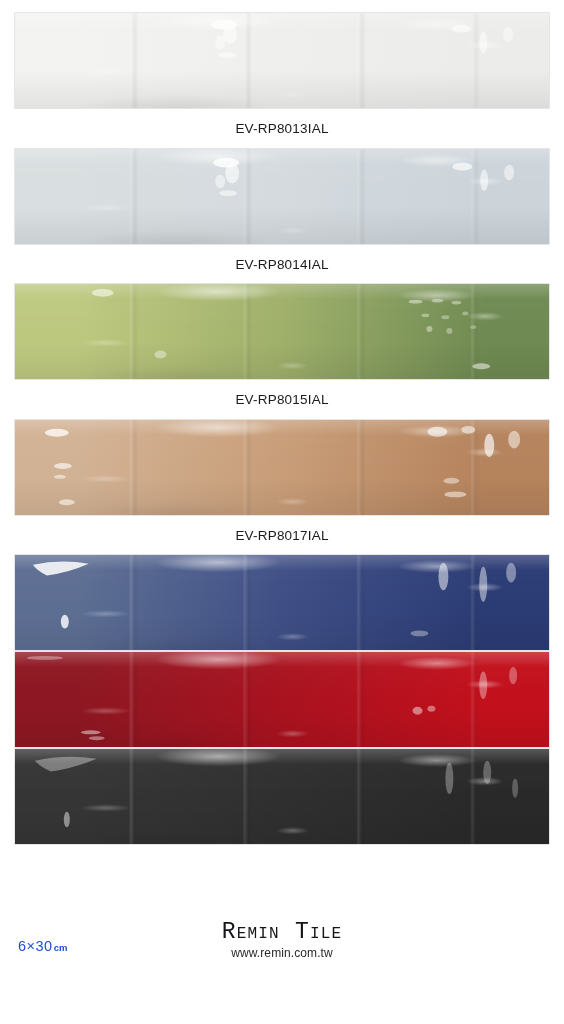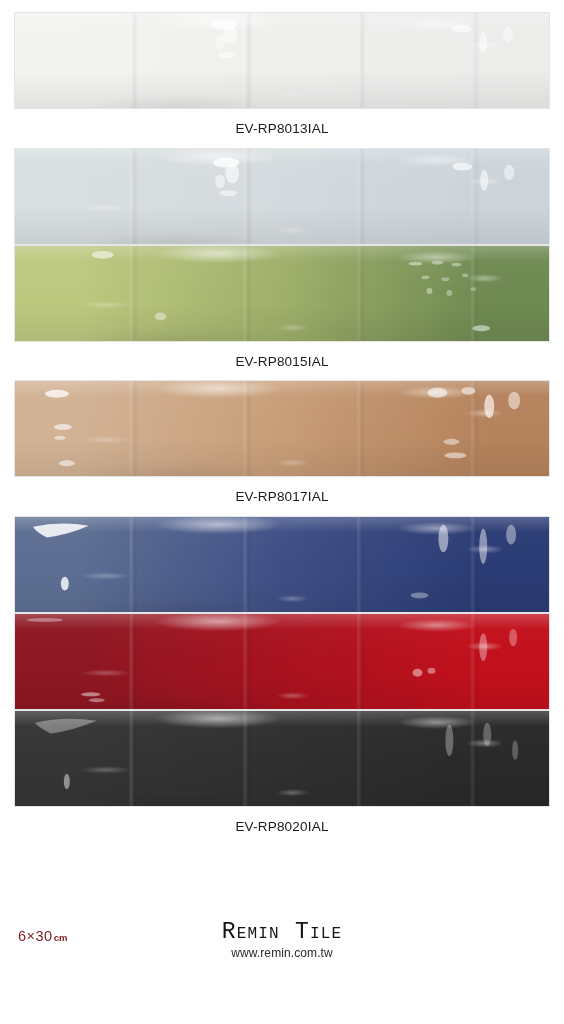--- a/index.html
+++ b/index.html
@@ -95,23 +95,23 @@
     white-space:nowrap;
   }
   .footer{
     position:absolute;
     left:0;right:0;bottom:0;
     height:62px;
   }
   .size-note{
     position:absolute;
     left:18px;
-    bottom:24px;
+    bottom:14px;
     font-size:14.5px;
-    color:#7f1d1d;
+    color:#1d4ed8;
     letter-spacing:0.5px;
     white-space:nowrap;
   }
   .size-note .unit{
     font-size:9.5px;
     font-weight:bold;
     letter-spacing:0;
     margin-left:1px;
     vertical-align:baseline;
   }
@@ -176,20 +176,21 @@
           <ellipse cx="212" cy="14" rx="13" ry="5" fill="#ffffff" opacity="0.8"></ellipse>
           <ellipse cx="218" cy="25" rx="7" ry="10" fill="#ffffff" opacity="0.6"></ellipse>
           <ellipse cx="206" cy="33" rx="5" ry="7" fill="#ffffff" opacity="0.5"></ellipse>
           <ellipse cx="214" cy="45" rx="9" ry="3" fill="#ffffff" opacity="0.55"></ellipse>
           <ellipse cx="449" cy="18" rx="10" ry="4" fill="#ffffff" opacity="0.65"></ellipse>
           <ellipse cx="471" cy="32" rx="4" ry="11" fill="#ffffff" opacity="0.55"></ellipse>
           <ellipse cx="496" cy="24" rx="5" ry="8" fill="#ffffff" opacity="0.5"></ellipse>
         </svg>
       </div>
     </div>
+    <div class="label">EV-RP8014IAL</div>
   </div>
 
   <div class="tile-block">
     <div class="tile">
       <div class="base" style="background: linear-gradient(90deg, rgb(189, 200, 127) 0%, rgb(189, 200, 127) 12%, rgb(159, 176, 106) 50%, rgb(111, 138, 82) 88%, rgb(111, 138, 82) 100%);"></div>
       <div class="seams"></div>
       <div class="gloss"></div>
       <div class="gloss-dark"></div>
       <div class="spots">
         <svg viewBox="0 0 536 97" preserveAspectRatio="none">
@@ -283,21 +284,20 @@
       <div class="spots">
         <svg viewBox="0 0 536 97" preserveAspectRatio="none">
           <path d="M20 12 q30 -7 62 -2 q-24 10 -46 13 q-11 -5 -16 -11 z" fill="#ffffff" opacity="0.35"></path>
           <ellipse cx="52" cy="72" rx="3" ry="8" fill="#ffffff" opacity="0.45"></ellipse>
           <ellipse cx="436" cy="30" rx="4" ry="16" fill="#ffffff" opacity="0.3"></ellipse>
           <ellipse cx="474" cy="24" rx="4" ry="12" fill="#ffffff" opacity="0.28"></ellipse>
           <ellipse cx="502" cy="40" rx="3" ry="10" fill="#ffffff" opacity="0.25"></ellipse>
         </svg>
       </div>
     </div>
-    <div class="label">EV-RP8020IAL</div>
   </div>
 
   <div class="footer">
     <div class="size-note">
       <span>6×30</span><span class="unit">cm</span>
     </div>
     <div class="brand">
       <div class="brand-name">Remin Tile</div>
       <div class="brand-url">www.remin.com.tw</div>
     </div>

